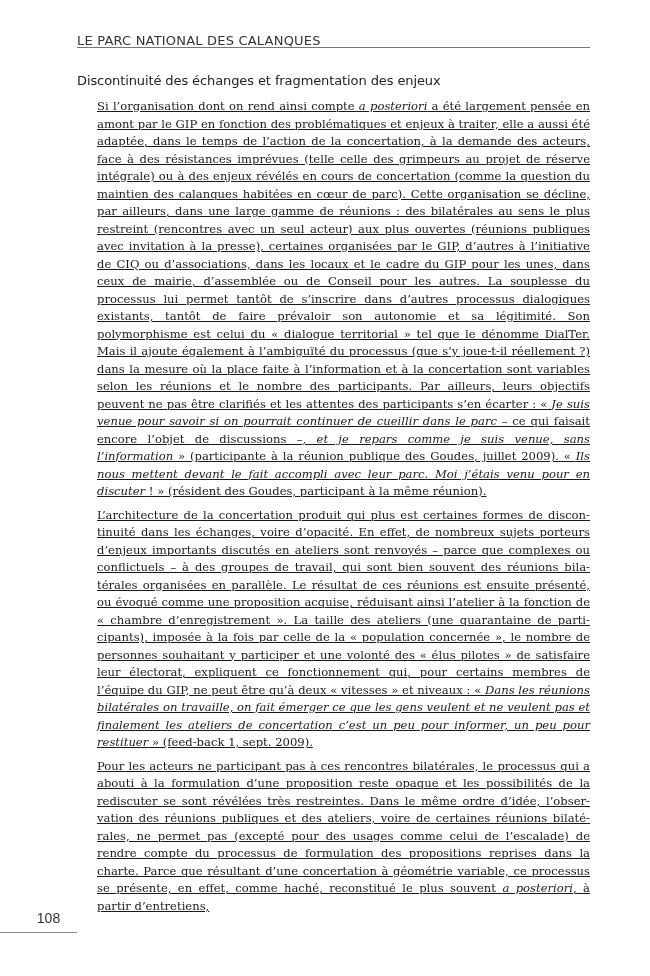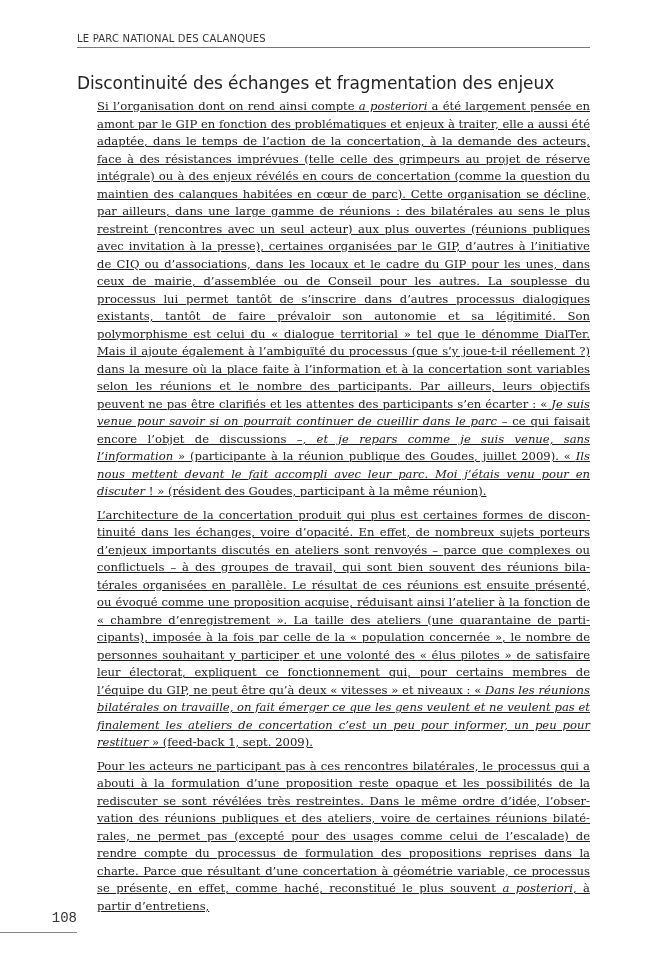--- a/index.html
+++ b/index.html
@@ -1,40 +1,40 @@
 <!DOCTYPE html>
 <html><head>
 <meta charset="utf-8">
 <style>
   html, body { margin: 0; padding: 0; background: #ffffff; }
   body { width: 650px; height: 976px; position: relative; overflow: hidden; }
   .running-head {
     position: absolute; left: 77px; top: 33px;
-    font-family: "DejaVu Sans", sans-serif; font-size: 10px; letter-spacing: 0.2px;
+    font-family: "DejaVu Sans", sans-serif; font-size: 13px; letter-spacing: 0.2px;
     color: #333; text-transform: uppercase;
   }
   .head-rule {
     position: absolute; left: 77px; top: 47px; width: 513px; height: 0;
     border-top: 1px solid #777;
   }
   .section-title {
     position: absolute; left: 77px; top: 73px;
-    font-family: "DejaVu Sans", sans-serif; font-size: 17px; font-weight: normal;
+    font-family: "DejaVu Sans", sans-serif; font-size: 13px; font-weight: normal;
     color: #222; margin: 0; letter-spacing: -0.1px;
   }
   .body {
     position: absolute; left: 97px; top: 98px; width: 493px;
     font-family: "DejaVu Serif", serif; font-size: 11.6px; line-height: 17.5px;
     color: #1a1a1a; text-align: justify; hyphens: manual; text-decoration: underline;
   }
   .body p { margin: 0 0 6px 0; }
   .body em { font-style: italic; }
   .folio {
-    position: absolute; left: 40px; top: 910px; width: 37px; text-align: right;
-    font-family: Liberation Mono, monospace; font-size: 14px; color: #333;
+    position: absolute; left: 30px; top: 910px; width: 37px; text-align: center;
+    font-family: Liberation Sans, sans-serif; font-size: 14px; color: #333;
   }
   .folio-rule {
     position: absolute; left: 0; top: 932px; width: 77px; height: 0;
     border-top: 1px solid #888;
   }
 </style>
 </head>
 <body>
 
 <div class="running-head">Le parc national des Calanques</div>

